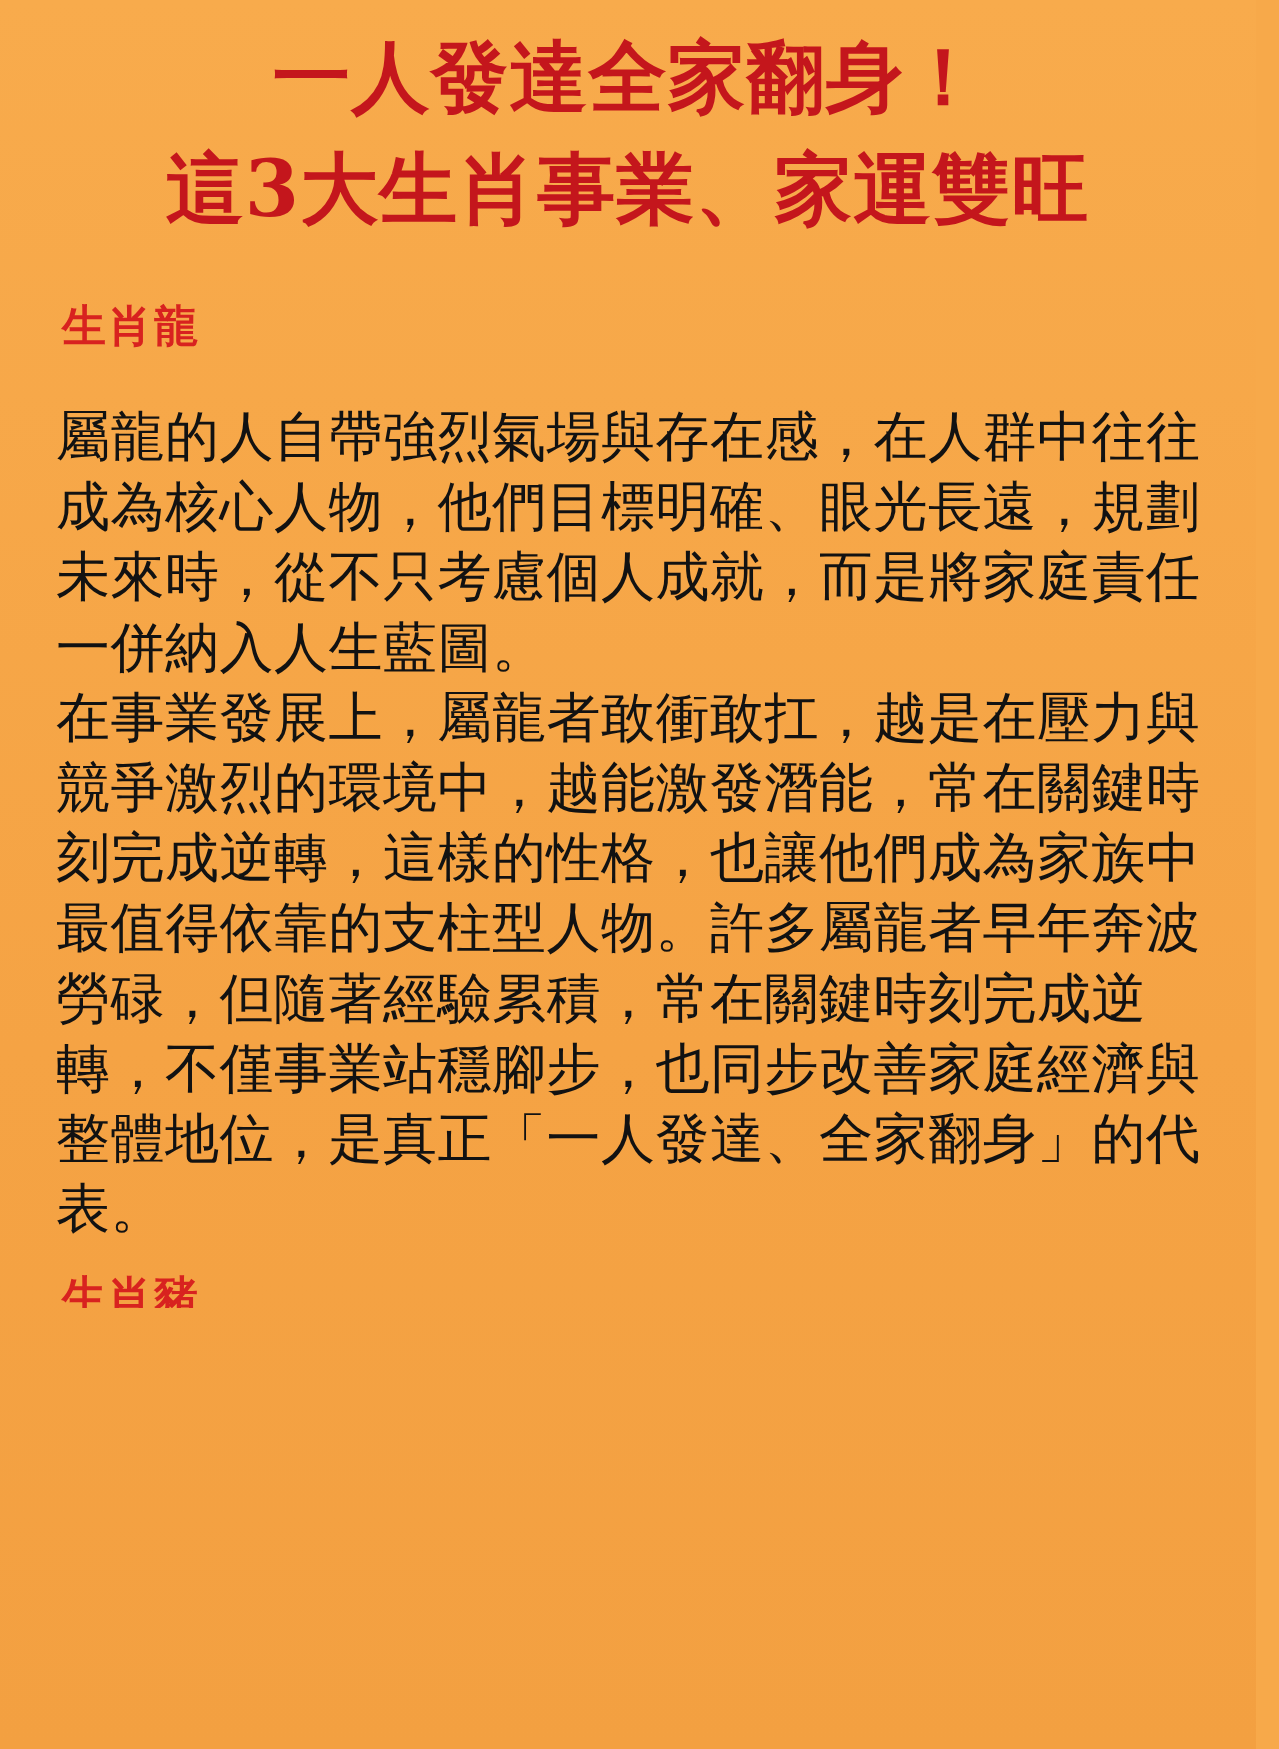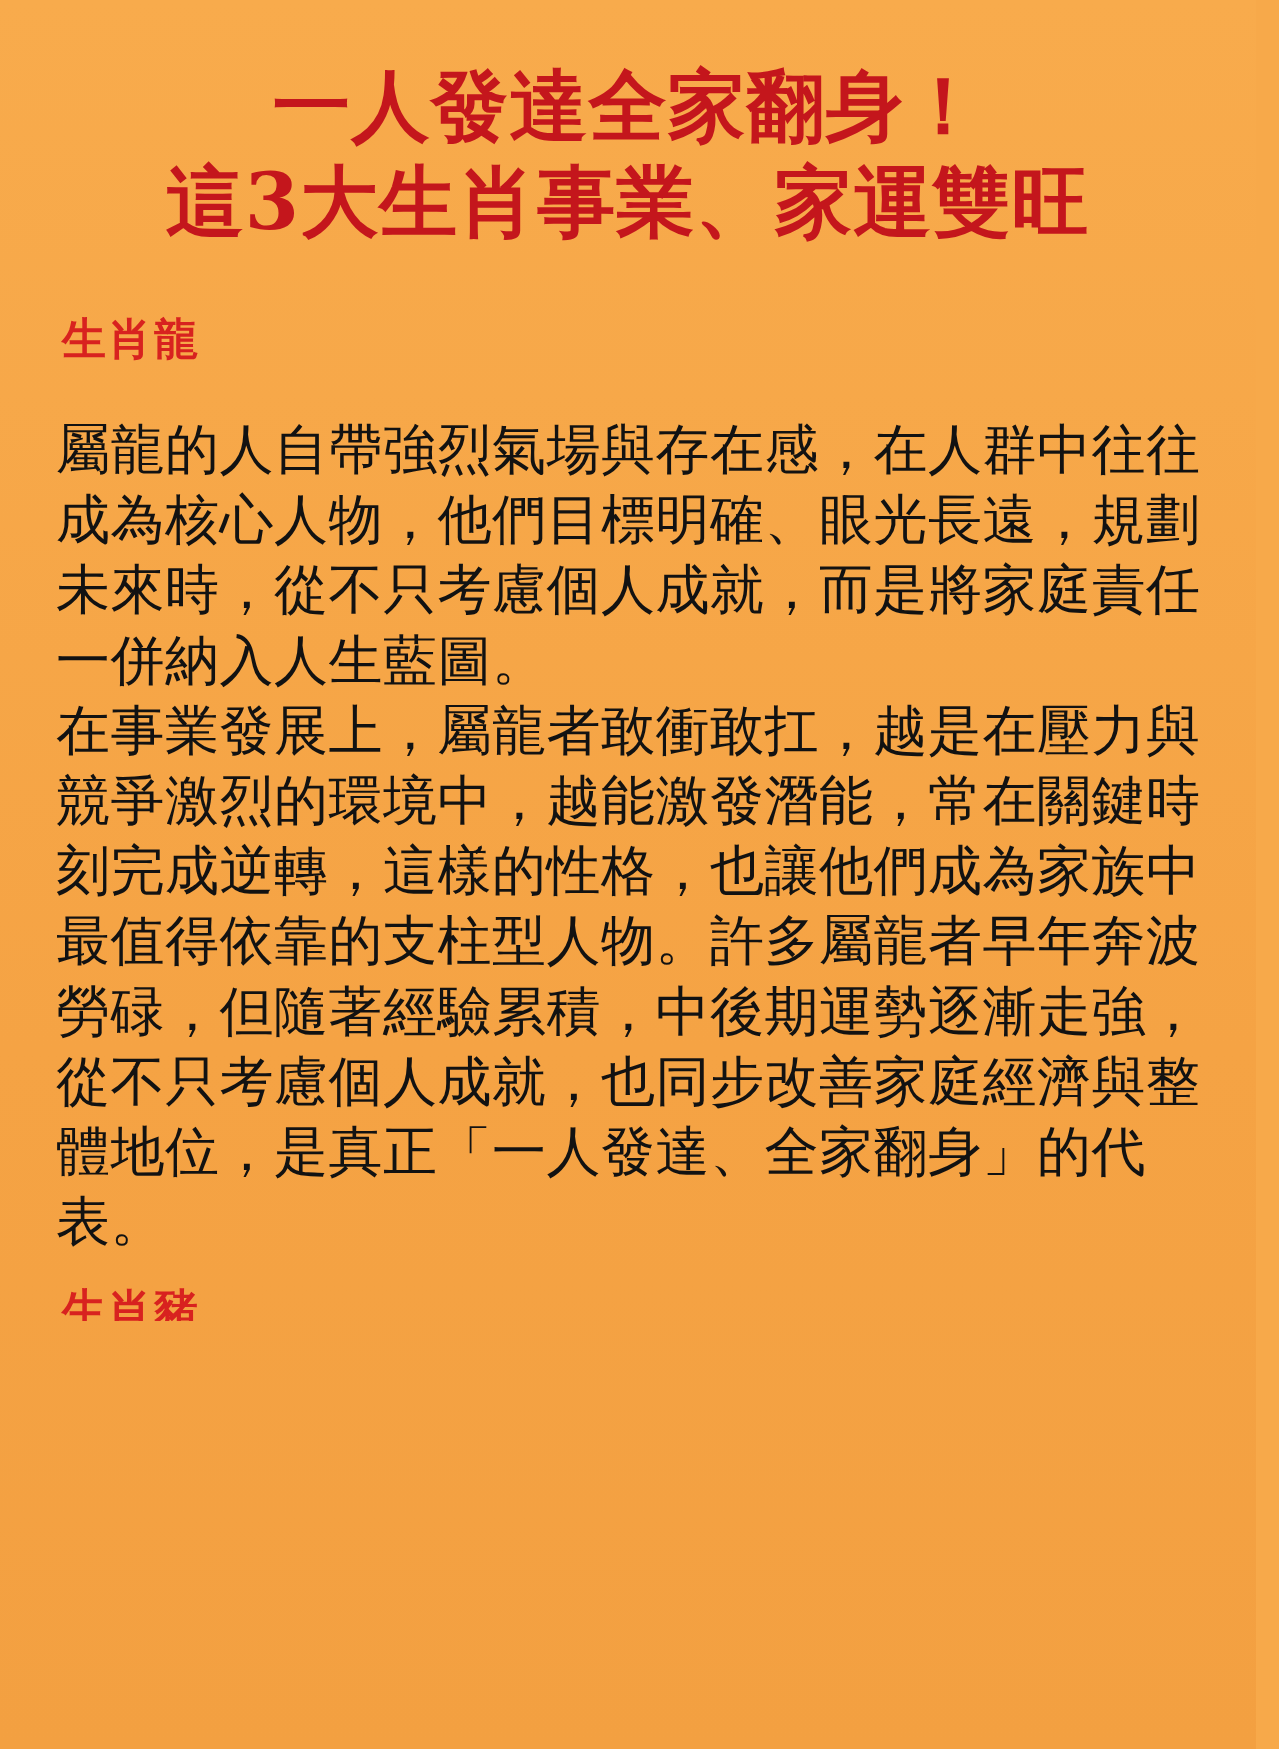--- a/index.html
+++ b/index.html
@@ -11,39 +11,39 @@
     height: 1749px;
     background: #F7A94A;
     font-family: "DejaVu Serif", "Liberation Serif", serif;
     overflow: hidden;
     position: relative;
   }
   .page {
     width: 1256px;
     height: 1749px;
     box-sizing: border-box;
-    padding: 60px 52px 0 52px;
+    padding: 31px 52px 0 52px;
     background: linear-gradient(180deg, #F8AB4C 0%, #F5A344 60%, #F3A041 100%);
   }
   .headline {
     color: #C4161C;
     font-weight: bold;
     text-align: center;
     letter-spacing: 1px;
   }
   .headline-line1 {
     font-size: 78px;
     line-height: 1.18;
     white-space: nowrap;
   }
   .headline-line2 {
     font-size: 78px;
     line-height: 1.18;
     white-space: nowrap;
-    margin-top: 4px;
+    margin-top: 20px;
   }
   .section-heading {
     color: #D8221F;
     font-weight: bold;
     font-size: 44px;
     margin-top: 62px;
     margin-bottom: 18px;
     padding-left: 10px;
     letter-spacing: 2px;
   }
@@ -77,18 +77,18 @@
 
   <div class="headline">
     <div class="headline-line1">一人發達全家翻身！</div>
     <div class="headline-line2">這3大生肖事業、家運雙旺</div>
   </div>
 
   <div class="section-heading">生肖龍</div>
 
   <div class="body-text">
     <p class="body-para">屬龍的人自帶強烈氣場與存在感，在人群中往往成為核心人物，他們目標明確、眼光長遠，規劃未來時，從不只考慮個人成就，而是將家庭責任一併納入人生藍圖。</p>
-    <p class="body-para">在事業發展上，屬龍者敢衝敢扛，越是在壓力與競爭激烈的環境中，越能激發潛能，常在關鍵時刻完成逆轉，這樣的性格，也讓他們成為家族中最值得依靠的支柱型人物。許多屬龍者早年奔波勞碌，但隨著經驗累積，中後期運勢逐漸走強，從不只考慮個人成就，也同步改善家庭經濟與整體地位，是真正「一人發達、全家翻身」的代表。</p>
+    <p class="body-para">在事業發展上，屬龍者敢衝敢扛，越是在壓力與競爭激烈的環境中，越能激發潛能，常在關鍵時刻完成逆轉，這樣的性格，也讓他們成為家族中最值得依靠的支柱型人物。許多屬龍者早年奔波勞碌，但隨著經驗累積，常在關鍵時刻完成逆轉，不僅事業站穩腳步，也同步改善家庭經濟與整體地位，是真正「一人發達、全家翻身」的代表。</p>
   </div>
 
   <div class="next-heading">生肖豬</div>
 
 </div>
 
 </body></html>

